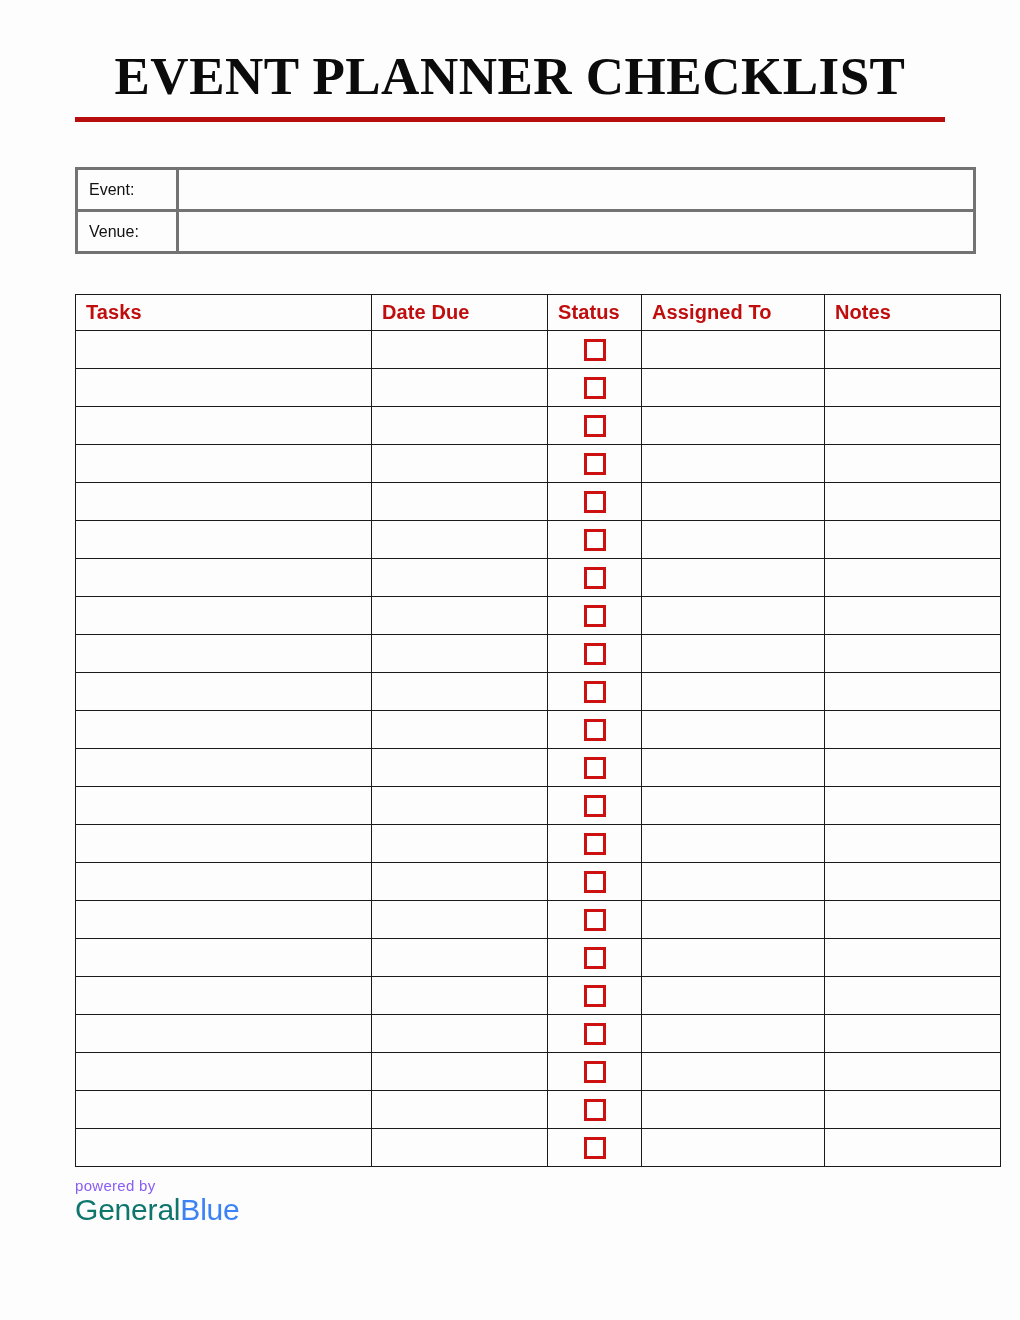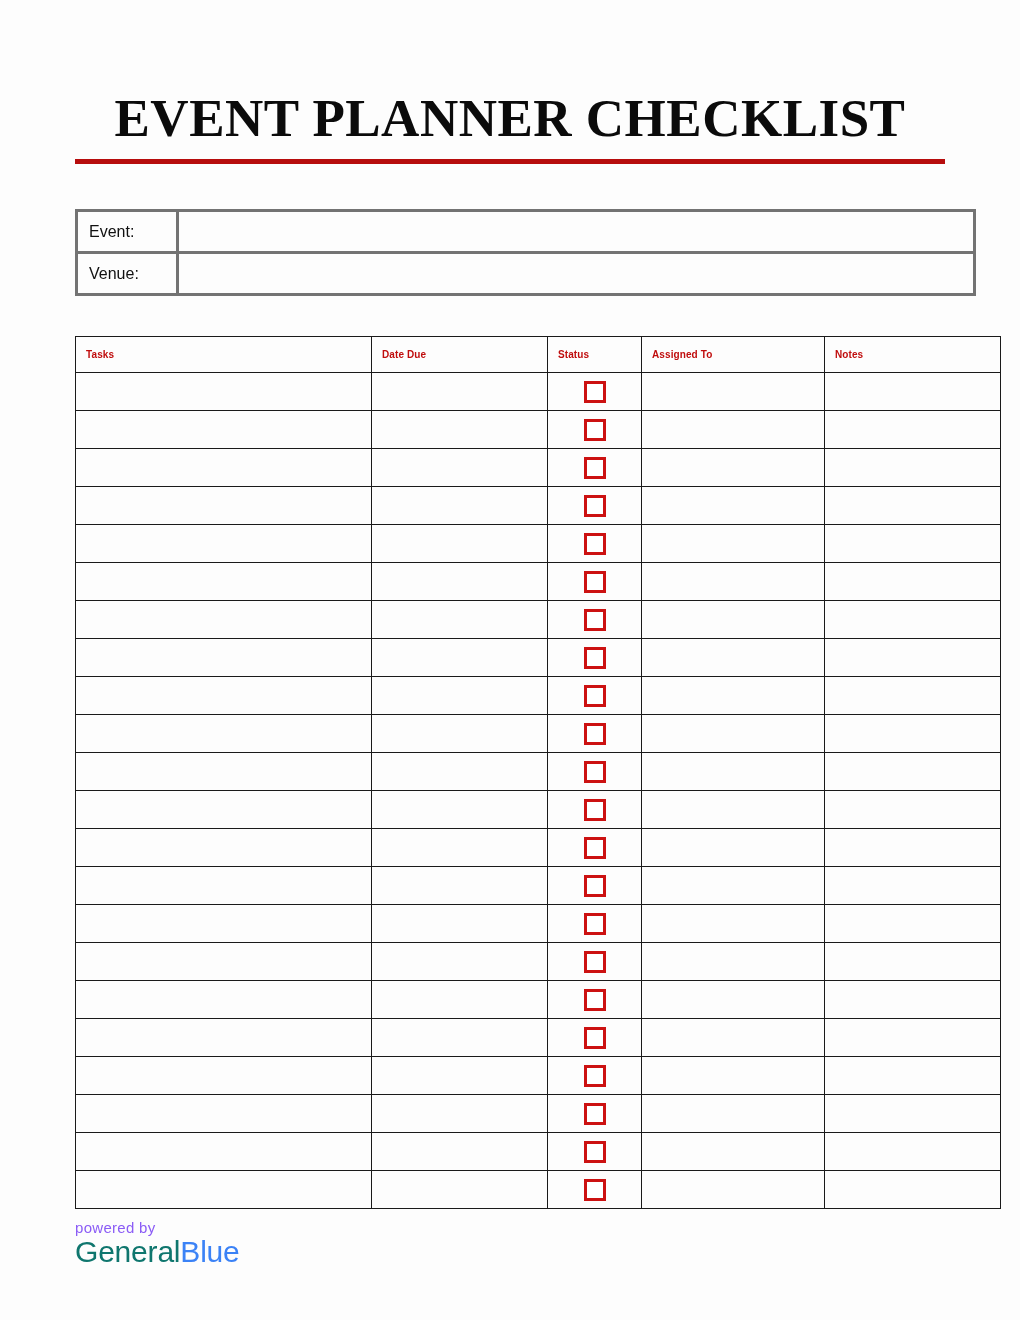--- a/index.html
+++ b/index.html
@@ -16,21 +16,21 @@
   .page {
     position: relative;
     width: 1020px;
     height: 1320px;
     box-sizing: border-box;
     padding: 0 75px;
   }
 
   
   .title-block {
-    padding-top: 88px;
+    padding-top: 46px;
   }
   .doc-title {
     font-family: "Liberation Serif", "DejaVu Serif", serif;
     font-weight: bold;
     font-size: 53px;
     line-height: 60px;
     letter-spacing: 0.5px;
     color: #0b0b0b;
     text-align: center;
     margin: 0;
@@ -73,21 +73,21 @@
     table-layout: fixed;
   }
   .checklist-table th,
   .checklist-table td {
     border: 1px solid #1a1a1a;
     padding: 0;
   }
   .checklist-table th {
     height: 35px;
     color: #c00d0d;
-    font-size: 10px;
+    font-size: 20px;
     font-weight: bold;
     text-align: left;
     padding-left: 10px;
     vertical-align: middle;
     letter-spacing: 0.1px;
   }
   .checklist-table td {
     height: 37px;
   }
   .col-tasks    { width: 285px; }

